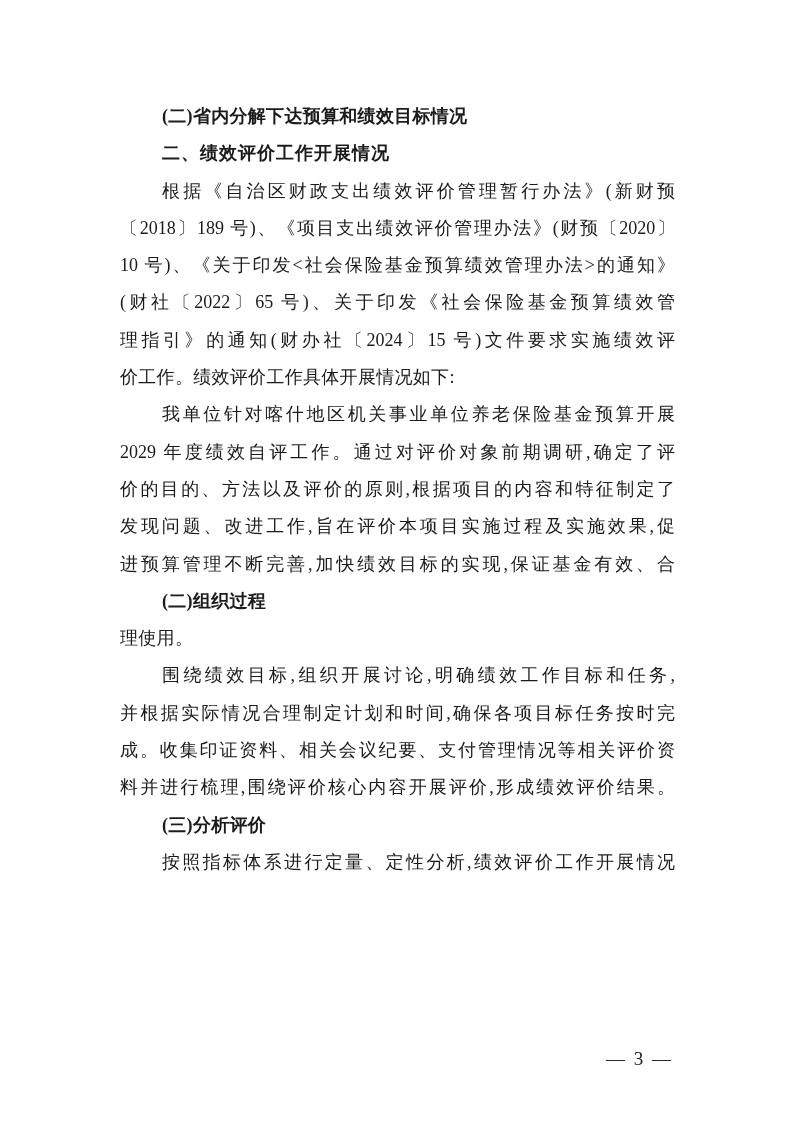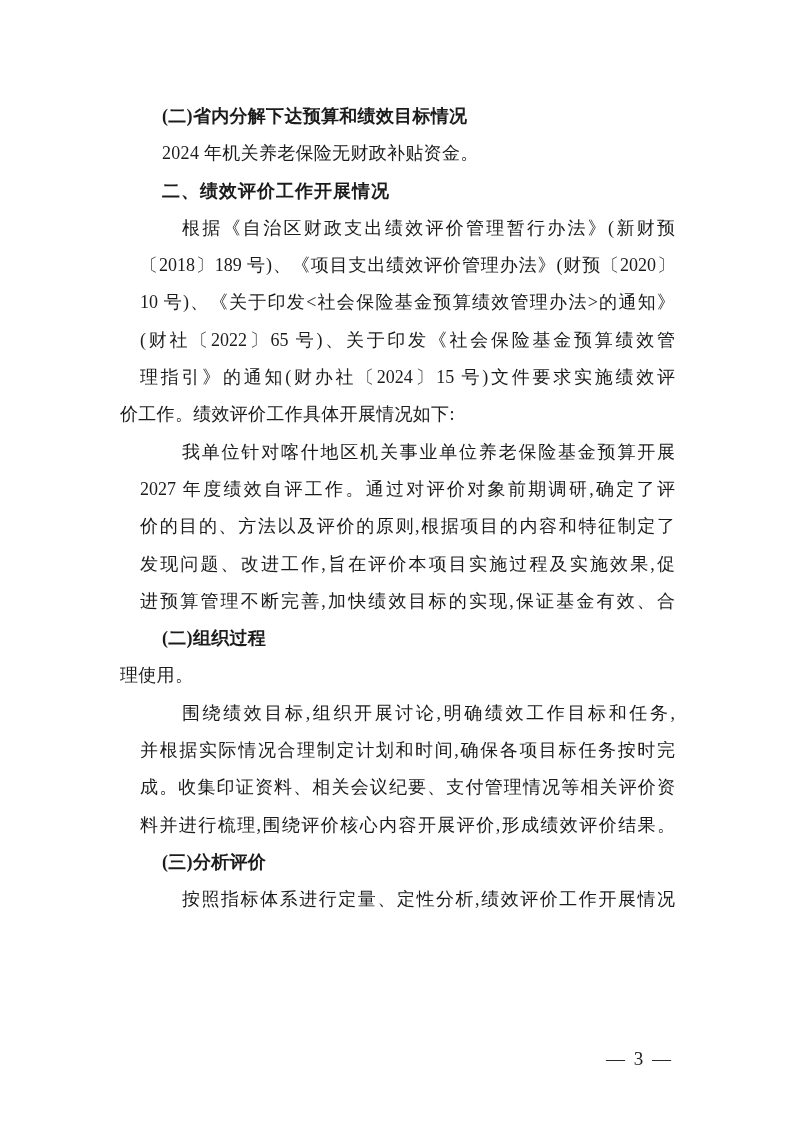--- a/index.html
+++ b/index.html
@@ -30,21 +30,20 @@
     letter-spacing: 0.3px;
   }
   .line.indent {
     padding-left: 42px;
   }
   .line.justify {
     white-space: normal;
     text-align: justify;
     text-align-last: justify;
     letter-spacing: 0;
-    margin-left: 20px;
   }
   .line.heading-kai {
     font-weight: bold;
     font-family: "Liberation Serif", serif;
   }
   .line.heading-hei {
     font-weight: bold;
     font-family: "Liberation Sans", sans-serif;
     letter-spacing: 1px;
   }
@@ -58,30 +57,29 @@
     color: #1b1b1b;
     letter-spacing: 2px;
   }
 </style>
 </head>
 <body>
 
 <div class="page">
   <div class="content">
       <div class="line heading-kai indent">(二)省内分解下达预算和绩效目标情况</div>
-      <div class="line body indent">2024 年机关养老保险无财政补贴资金。</div>
       <div class="line heading-hei indent">二、绩效评价工作开展情况</div>
       <div class="line body indent justify">根据《自治区财政支出绩效评价管理暂行办法》(新财预</div>
       <div class="line body justify">〔2018〕189 号)、《项目支出绩效评价管理办法》(财预〔2020〕</div>
       <div class="line body justify">10 号)、《关于印发&lt;社会保险基金预算绩效管理办法&gt;的通知》</div>
       <div class="line body justify">(财社〔2022〕65 号)、关于印发《社会保险基金预算绩效管</div>
       <div class="line body justify">理指引》的通知(财办社〔2024〕15 号)文件要求实施绩效评</div>
       <div class="line body">价工作。绩效评价工作具体开展情况如下:</div>
       <div class="line body indent justify">我单位针对喀什地区机关事业单位养老保险基金预算开展</div>
-      <div class="line body justify">2027 年度绩效自评工作。通过对评价对象前期调研,确定了评</div>
+      <div class="line body justify">2029 年度绩效自评工作。通过对评价对象前期调研,确定了评</div>
       <div class="line body justify">价的目的、方法以及评价的原则,根据项目的内容和特征制定了</div>
       <div class="line body justify">发现问题、改进工作,旨在评价本项目实施过程及实施效果,促</div>
       <div class="line body justify">进预算管理不断完善,加快绩效目标的实现,保证基金有效、合</div>
       <div class="line heading-kai indent">(二)组织过程</div>
       <div class="line body">理使用。</div>
       <div class="line body indent justify">围绕绩效目标,组织开展讨论,明确绩效工作目标和任务,</div>
       <div class="line body justify">并根据实际情况合理制定计划和时间,确保各项目标任务按时完</div>
       <div class="line body justify">成。收集印证资料、相关会议纪要、支付管理情况等相关评价资</div>
       <div class="line body justify">料并进行梳理,围绕评价核心内容开展评价,形成绩效评价结果。</div>
       <div class="line heading-kai indent">(三)分析评价</div>

